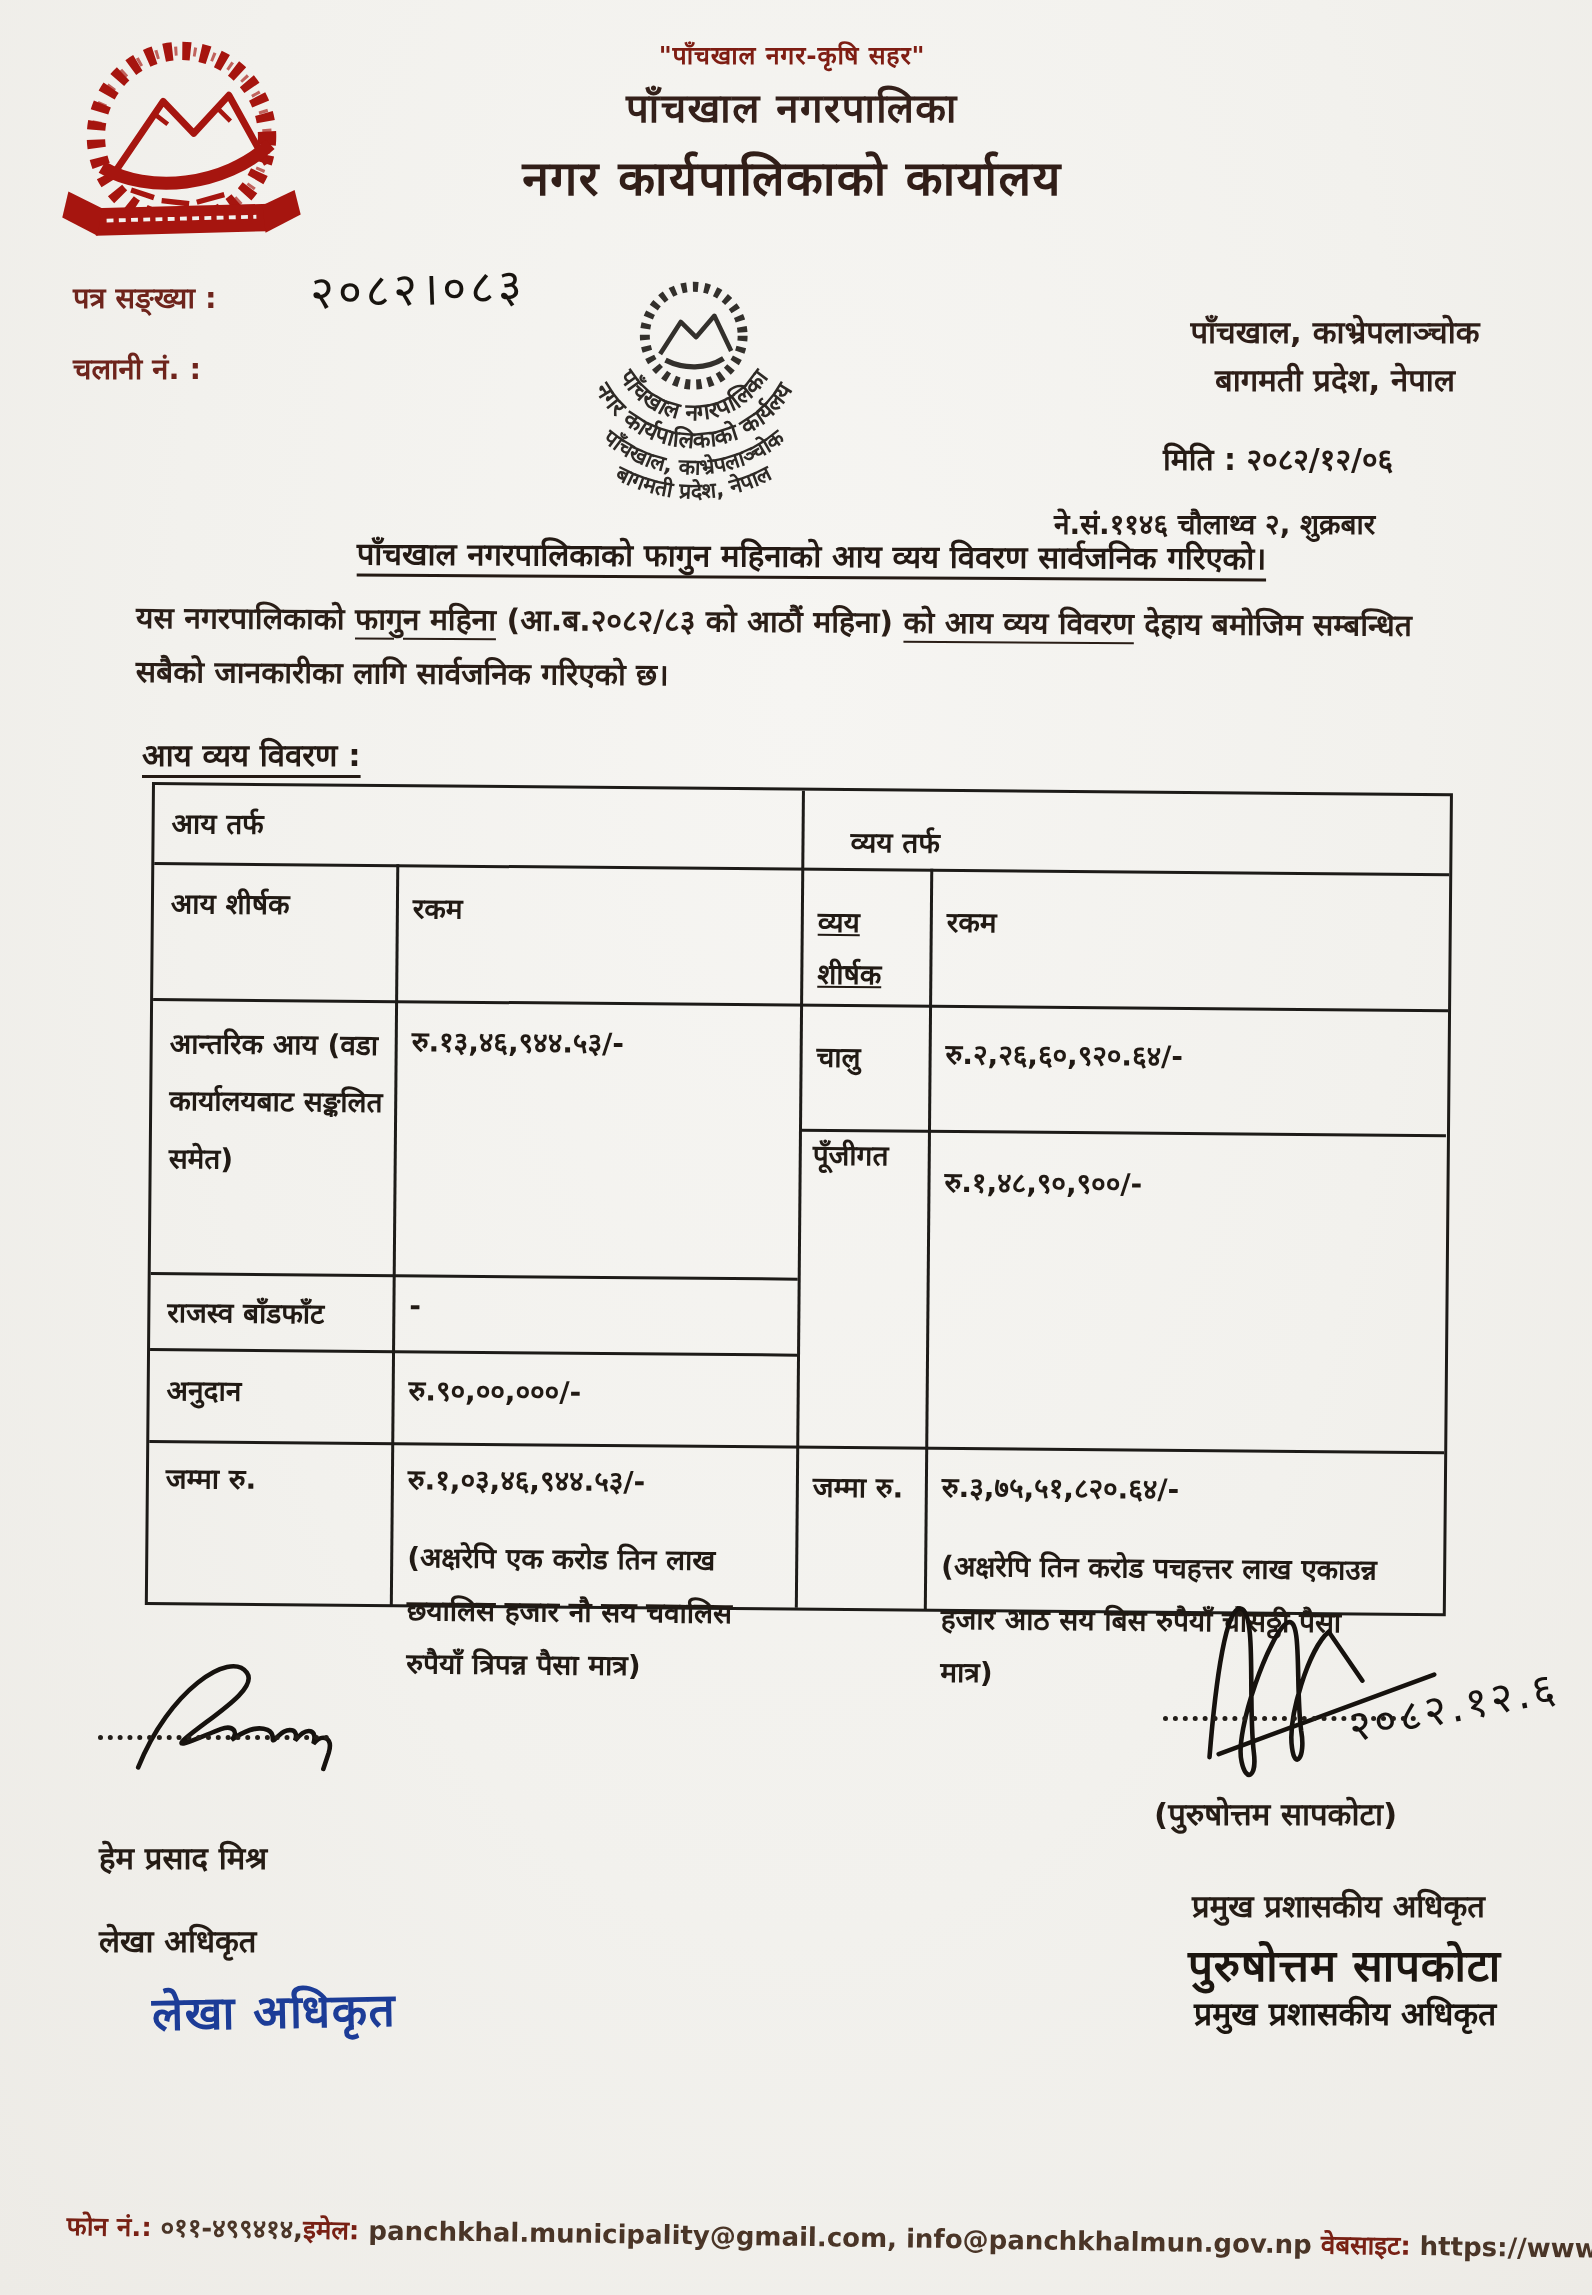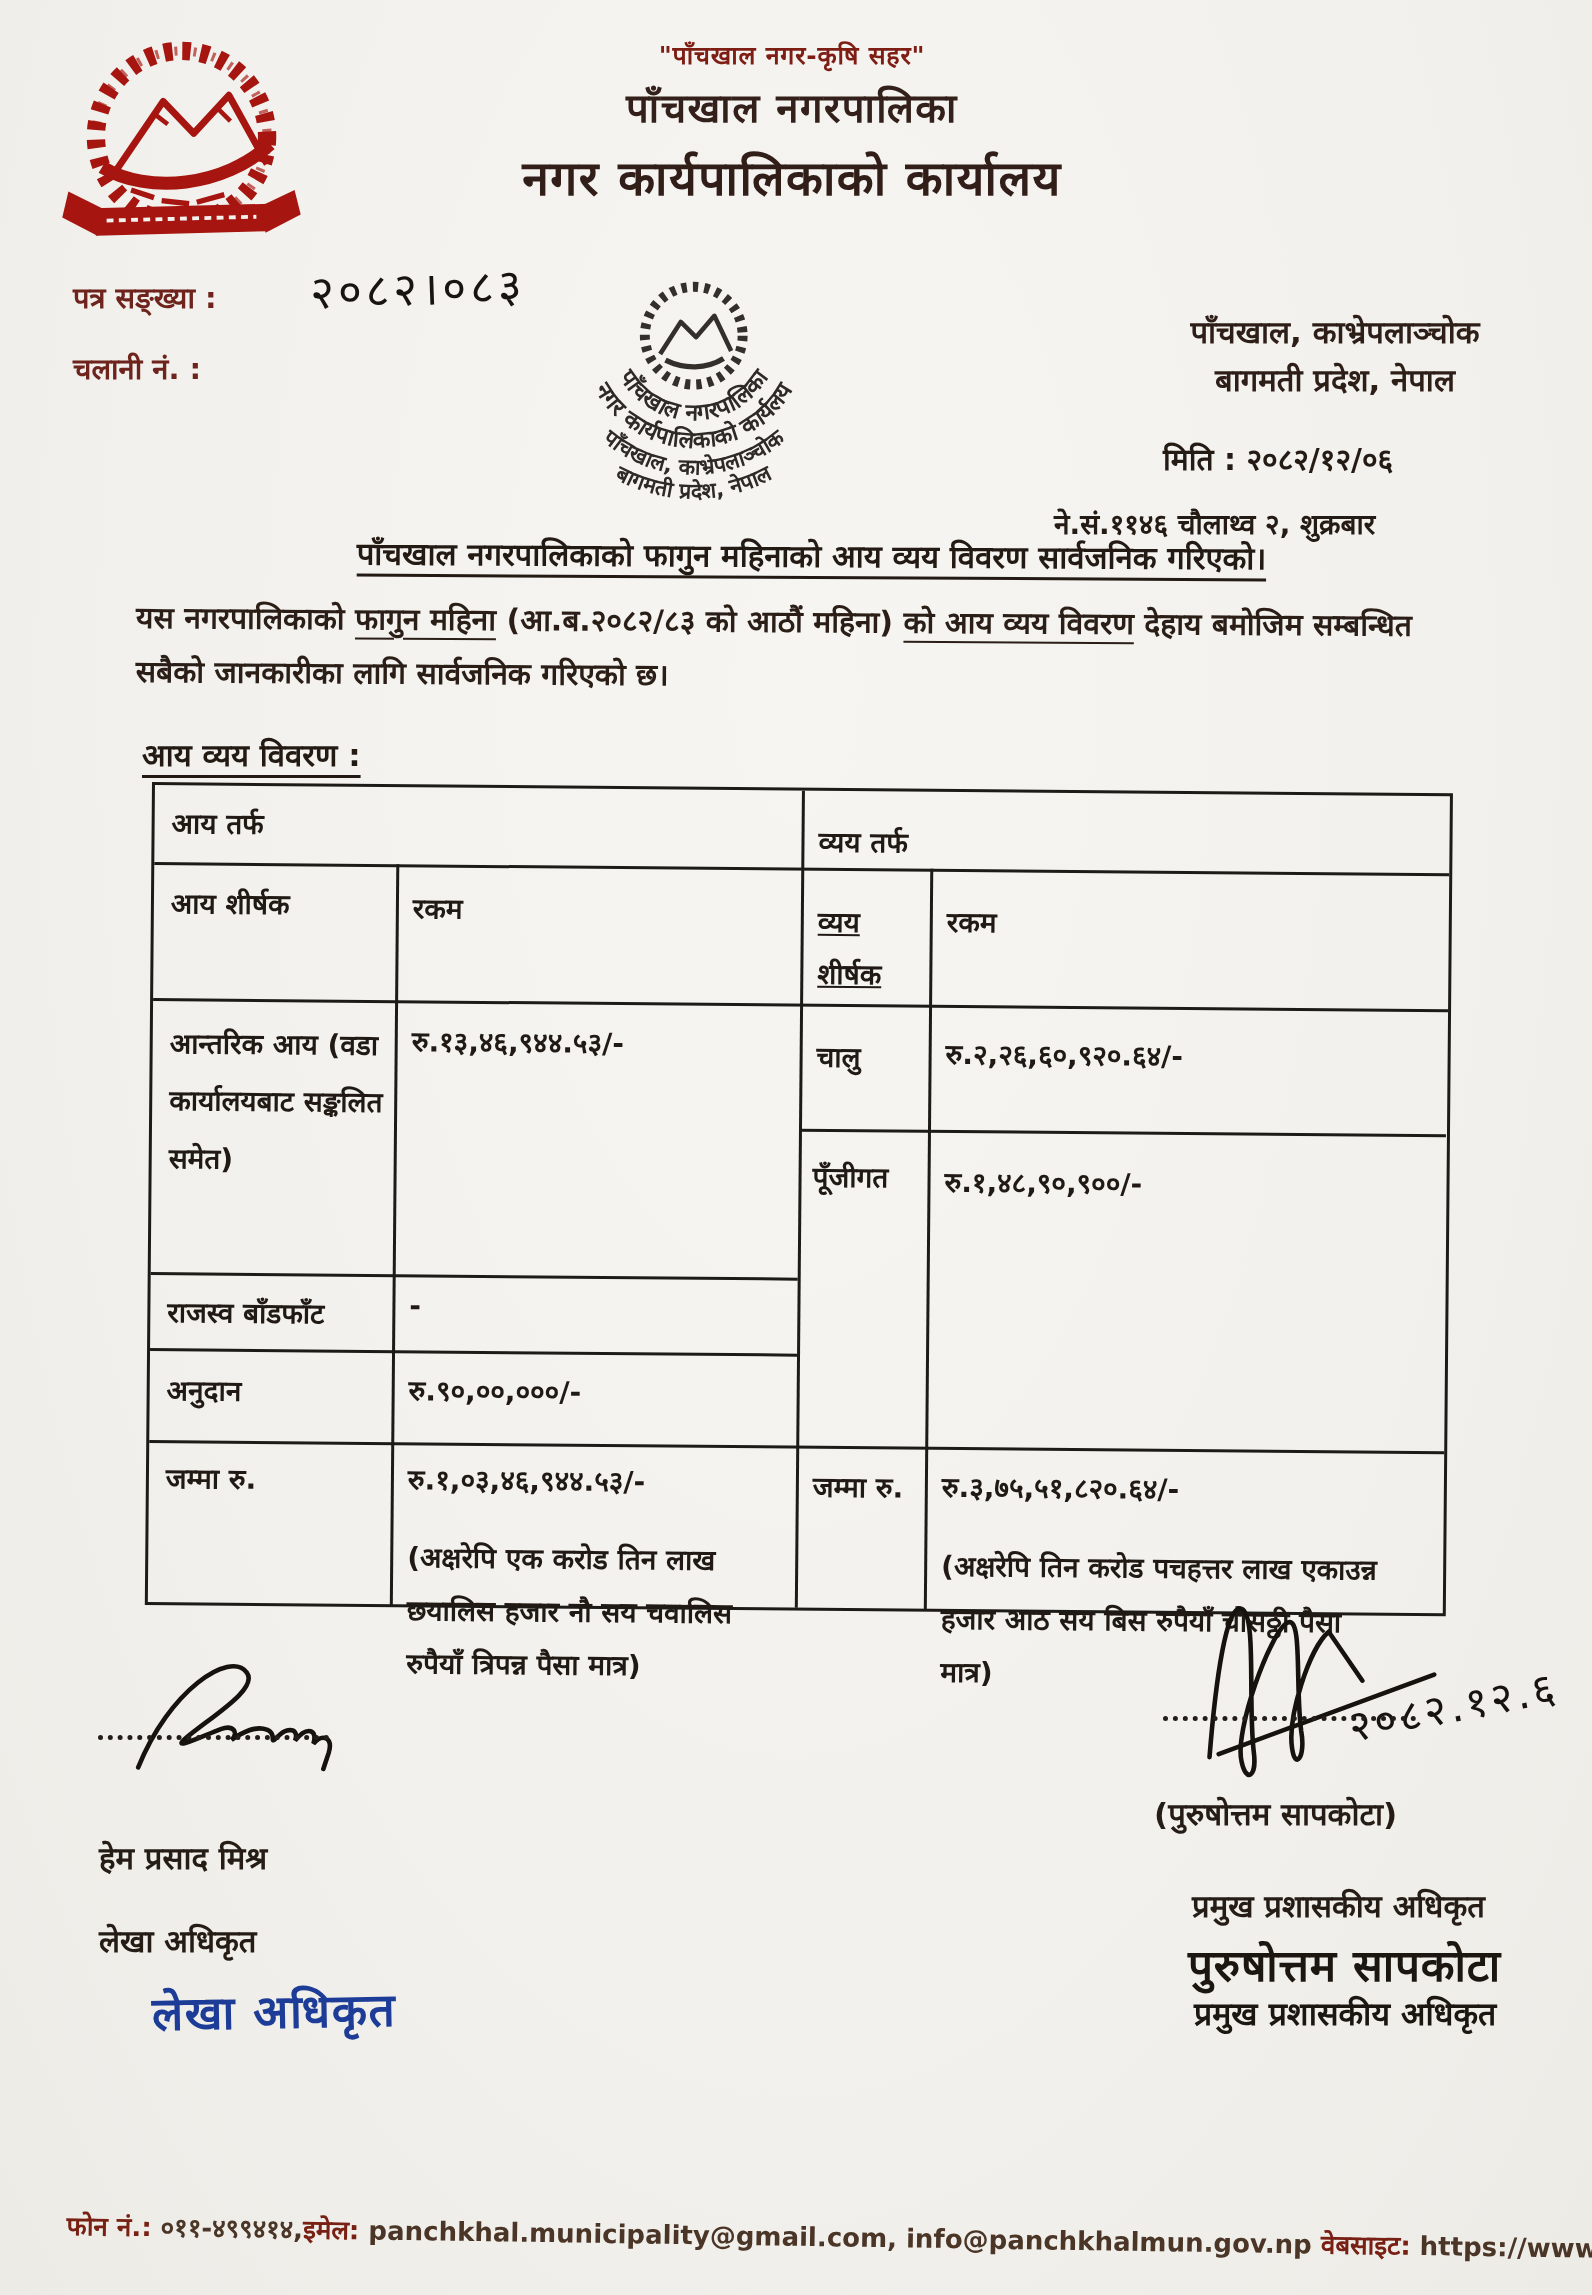--- a/index.html
+++ b/index.html
@@ -135,31 +135,31 @@
     <div class="vline" style="left:242px;top:77px;height:741px;"></div>
     <div class="vline" style="left:776px;top:77px;height:741px;"></div>
     <div class="hline" style="left:0;top:77px;width:1295px;"></div>
     <div class="hline" style="left:0;top:213px;width:1295px;"></div>
     <div class="hline" style="left:647px;top:338px;width:647px;"></div>
     <div class="hline" style="left:0;top:487px;width:647px;"></div>
     <div class="hline" style="left:0;top:563px;width:647px;"></div>
     <div class="hline" style="left:0;top:655px;width:1295px;"></div>
 
     <div class="cell" style="left:17px;top:18.4px;">आय तर्फ</div>
-    <div class="cell" style="left:664px;top:31px;">व्यय तर्फ</div>
+    <div class="cell" style="left:696px;top:31px;">व्यय तर्फ</div>
     <div class="cell" style="left:17px;top:98px;">आय शीर्षक</div>
     <div class="cell" style="left:259px;top:101px;">रकम</div>
     <div class="cell wrap" style="left:664px;top:106px;width:103px;line-height:1.85;text-decoration:underline;">व्यय शीर्षक</div>
     <div class="cell" style="left:793px;top:110px;">रकम</div>
 
     <div class="cell wrap" style="left:17px;top:230px;width:214px;line-height:2.05;">आन्तरिक आय (वडा कार्यालयबाट सङ्कलित समेत)</div>
     <div class="cell" style="left:259px;top:234px;">रु.१३,४६,९४४.५३/-</div>
     <div class="cell" style="left:664px;top:246px;">चालु</div>
     <div class="cell" style="left:793px;top:242px;">रु.२,२६,६०,९२०.६४/-</div>
-    <div class="cell" style="left:661px;top:366px;">पूँजीगत</div>
+    <div class="cell" style="left:661px;top:344px;">पूँजीगत</div>
     <div class="cell" style="left:793px;top:370px;">रु.१,४८,९०,९००/-</div>
     <div class="cell" style="left:17px;top:507px;">राजस्व बाँडफाँट</div>
     <div class="cell" style="left:259px;top:502px;">-</div>
     <div class="cell" style="left:17px;top:585px;">अनुदान</div>
     <div class="cell" style="left:259px;top:583px;">रु.९०,००,०००/-</div>
     <div class="cell" style="left:17px;top:673px;">जम्मा रु.</div>
     <div class="cell" style="left:259px;top:672px;">रु.१,०३,४६,९४४.५३/-</div>
     <div class="cell wrap" style="left:259px;top:744px;width:383px;line-height:1.9;">(अक्षरेपि एक करोड तिन लाख छयालिस हजार नौ सय चवालिस रुपैयाँ त्रिपन्न पैसा मात्र)</div>
     <div class="cell" style="left:664px;top:676px;">जम्मा रु.</div>
     <div class="cell" style="left:793px;top:675px;">रु.३,७५,५१,८२०.६४/-</div>

